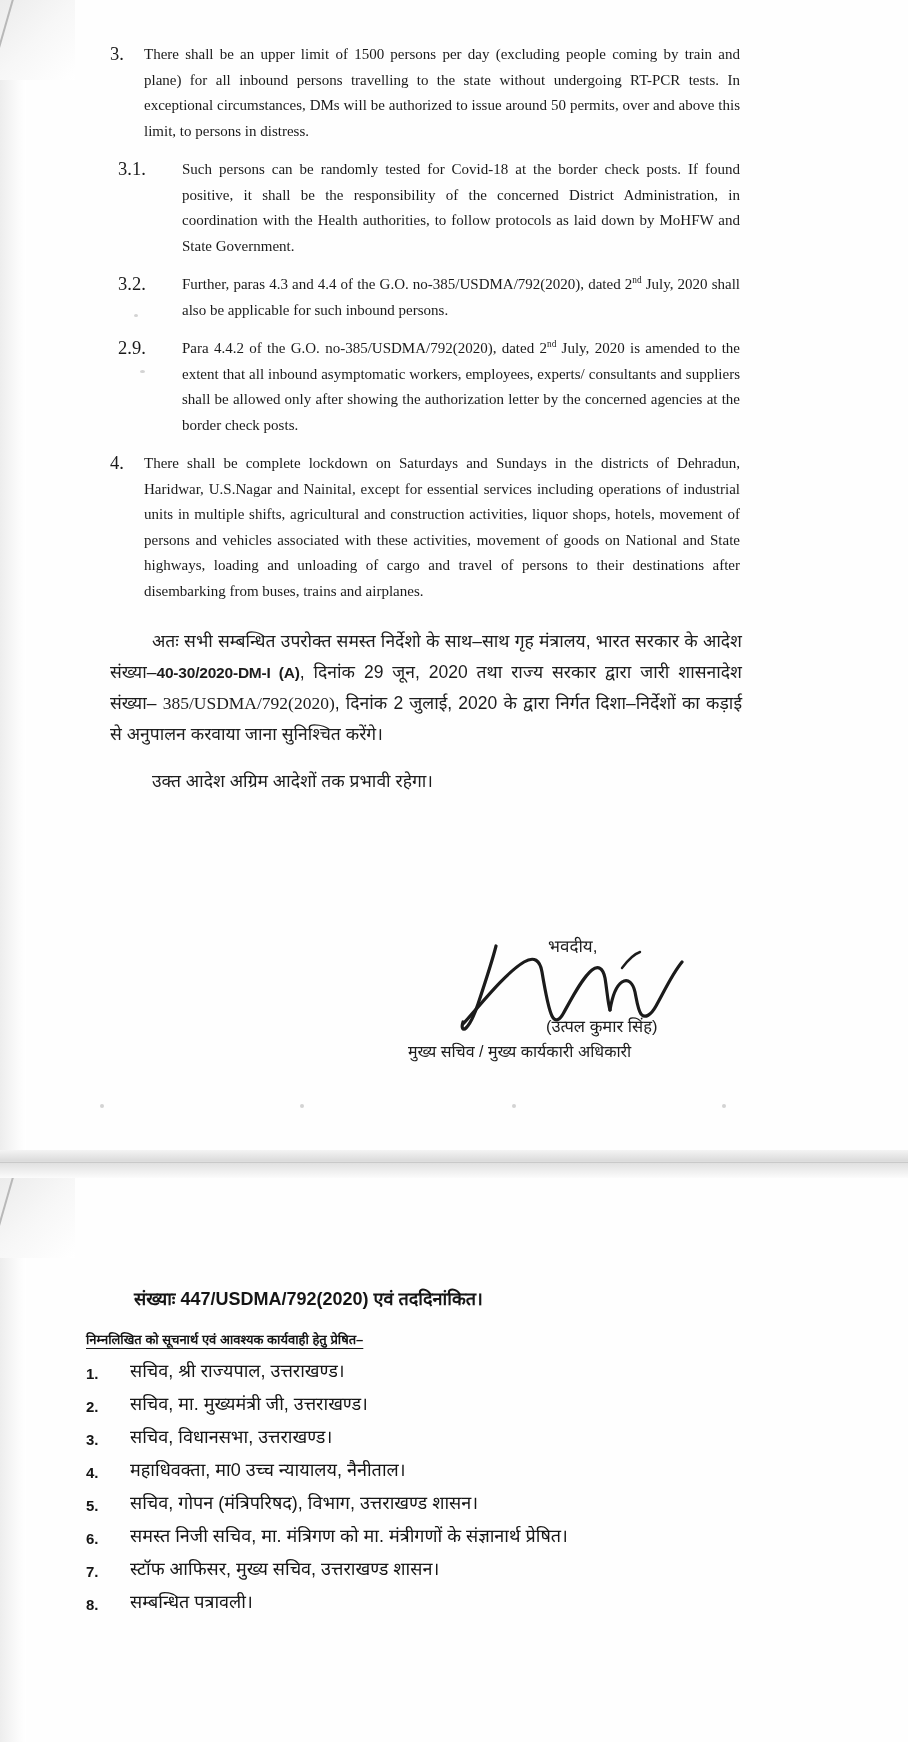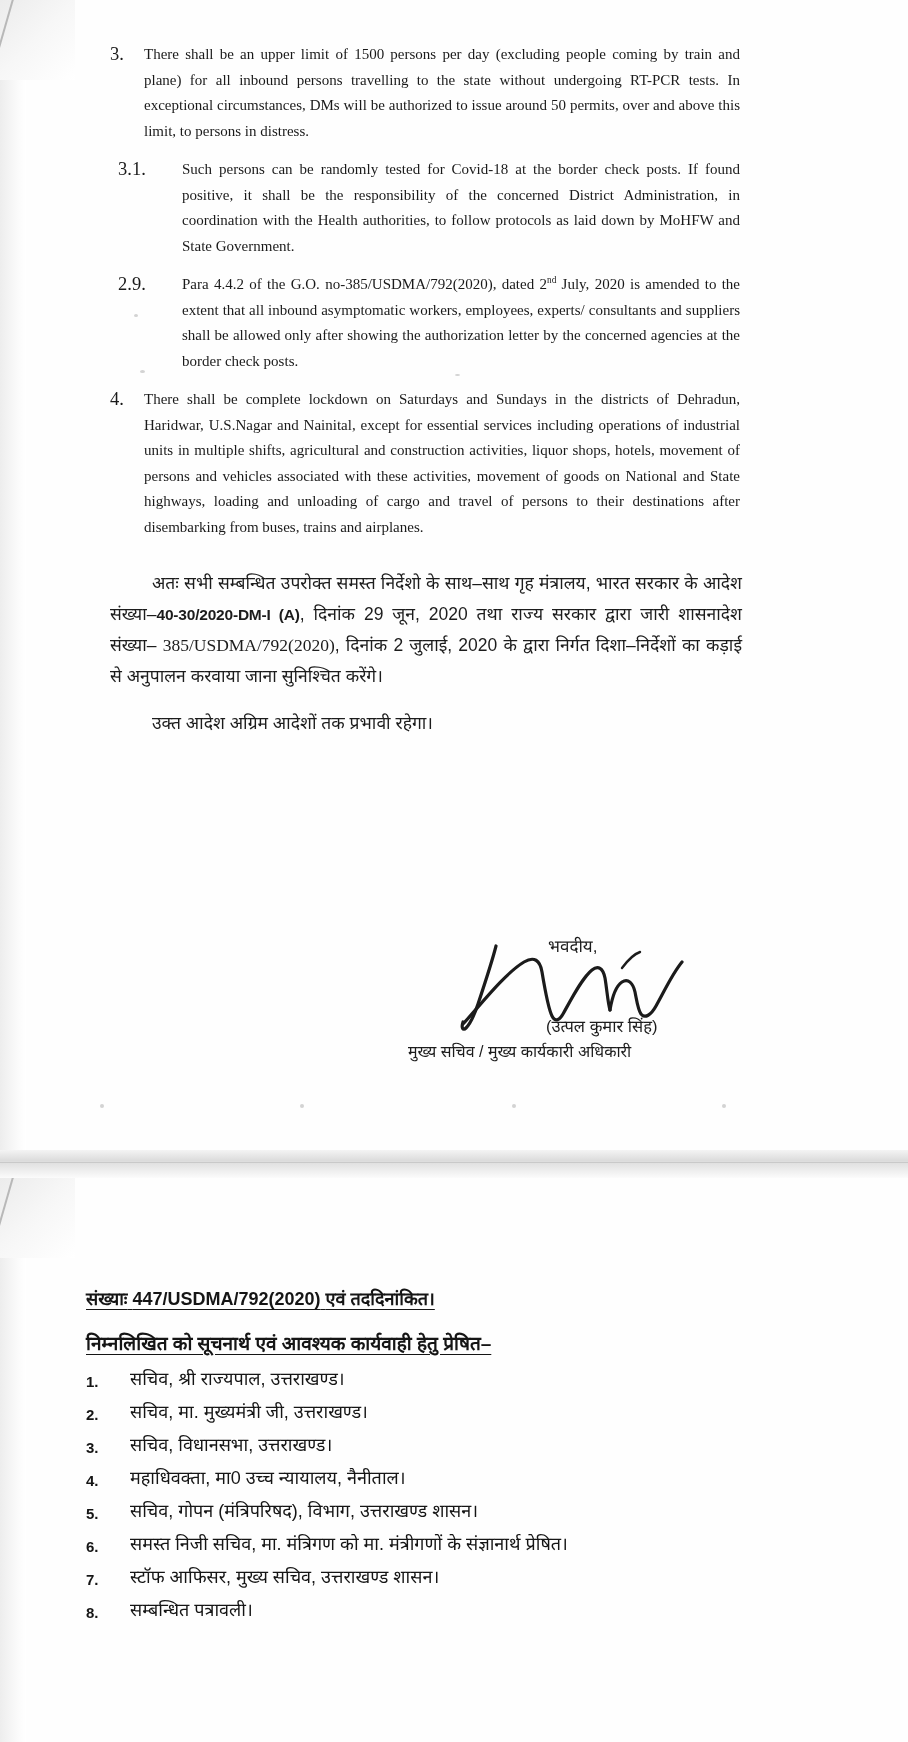--- a/index.html
+++ b/index.html
@@ -131,21 +131,21 @@
   
   .hindi {
     font-family: "Liberation Sans", "DejaVu Sans", sans-serif;
     font-size: 17.5px;
     line-height: 31px;
     color: #1c1c1c;
     text-align: justify;
     text-justify: inter-word;
   }
   .hindi-block {
-    margin-top: 28px;
+    margin-top: 22px;
     width: 632px;
   }
   .hindi-block .indent { display: inline-block; width: 42px; }
   .hindi-block.second { margin-top: 16px; }
 
   .mono-ref {
     font-family: "Liberation Sans", "DejaVu Sans", sans-serif;
     font-size: 15.5px;
     font-weight: 600;
     letter-spacing: -0.2px;
@@ -210,28 +210,28 @@
     position: absolute;
     left: 86px;
     top: 108px;
     width: 720px;
     font-family: "Liberation Sans", "DejaVu Sans", sans-serif;
     color: #151515;
   }
   .p2-ref {
     font-size: 18px;
     font-weight: 700;
-    text-decoration: underline;
     text-underline-offset: 4px;
     margin-bottom: 20px;
     display: inline-block;
+    margin-left: 48px;
   }
   .p2-ref .label { font-weight: 700; }
   .p2-head {
-    font-size: 19px;
+    font-size: 13px;
     font-weight: 700;
     text-decoration: underline;
     text-underline-offset: 4px;
     margin-bottom: 8px;
     display: block;
   }
   .p2-list {
     list-style: none;
     margin: 0;
     padding: 0;
@@ -276,20 +276,24 @@
     <div class="clause level1">
       <div class="marker">3.</div>
       <div class="body">There shall be an upper limit of 1500 persons per day (excluding people coming by train and plane) for all inbound persons travelling to the state without undergoing RT-PCR tests. In exceptional circumstances, DMs will be authorized to issue around 50 permits, over and above this limit, to persons in distress.</div>
     </div>
 
     <div class="clause level2">
       <div class="marker">3.1.</div>
       <div class="body">Such persons can be randomly tested for Covid-18 at the border check posts. If found positive, it shall be the responsibility of the concerned District Administration, in coordination with the Health authorities, to follow protocols as laid down by MoHFW and State Government.</div>
     </div>
 
+    <div class="clause level2">
+      <div class="marker">3.2.</div>
+      <div class="body">Further, paras 4.3 and 4.4 of the G.O. no-385/USDMA/792(2020), dated 2<sup>nd</sup> July, 2020 shall also be applicable for such inbound persons.</div>
+    </div>
 
 
     <div class="clause level2">
       <div class="marker">2.9.</div>
       <div class="body">Para 4.4.2 of the G.O. no-385/USDMA/792(2020), dated 2<sup>nd</sup> July, 2020 is amended to the extent that all inbound asymptomatic workers, employees, experts/ consultants and suppliers shall be allowed only after showing the authorization letter by the concerned agencies at the border check posts.</div>
     </div>
 
     <div class="clause level1 tight">
       <div class="marker">4.</div>
       <div class="body">There shall be complete lockdown on Saturdays and Sundays in the districts of Dehradun, Haridwar, U.S.Nagar and Nainital, except for essential services including operations of industrial units in multiple shifts, agricultural and construction activities, liquor shops, hotels, movement of persons and vehicles associated with these activities, movement of goods on National and State highways, loading and unloading of cargo and travel of persons to their destinations after disembarking from buses, trains and airplanes.</div>

